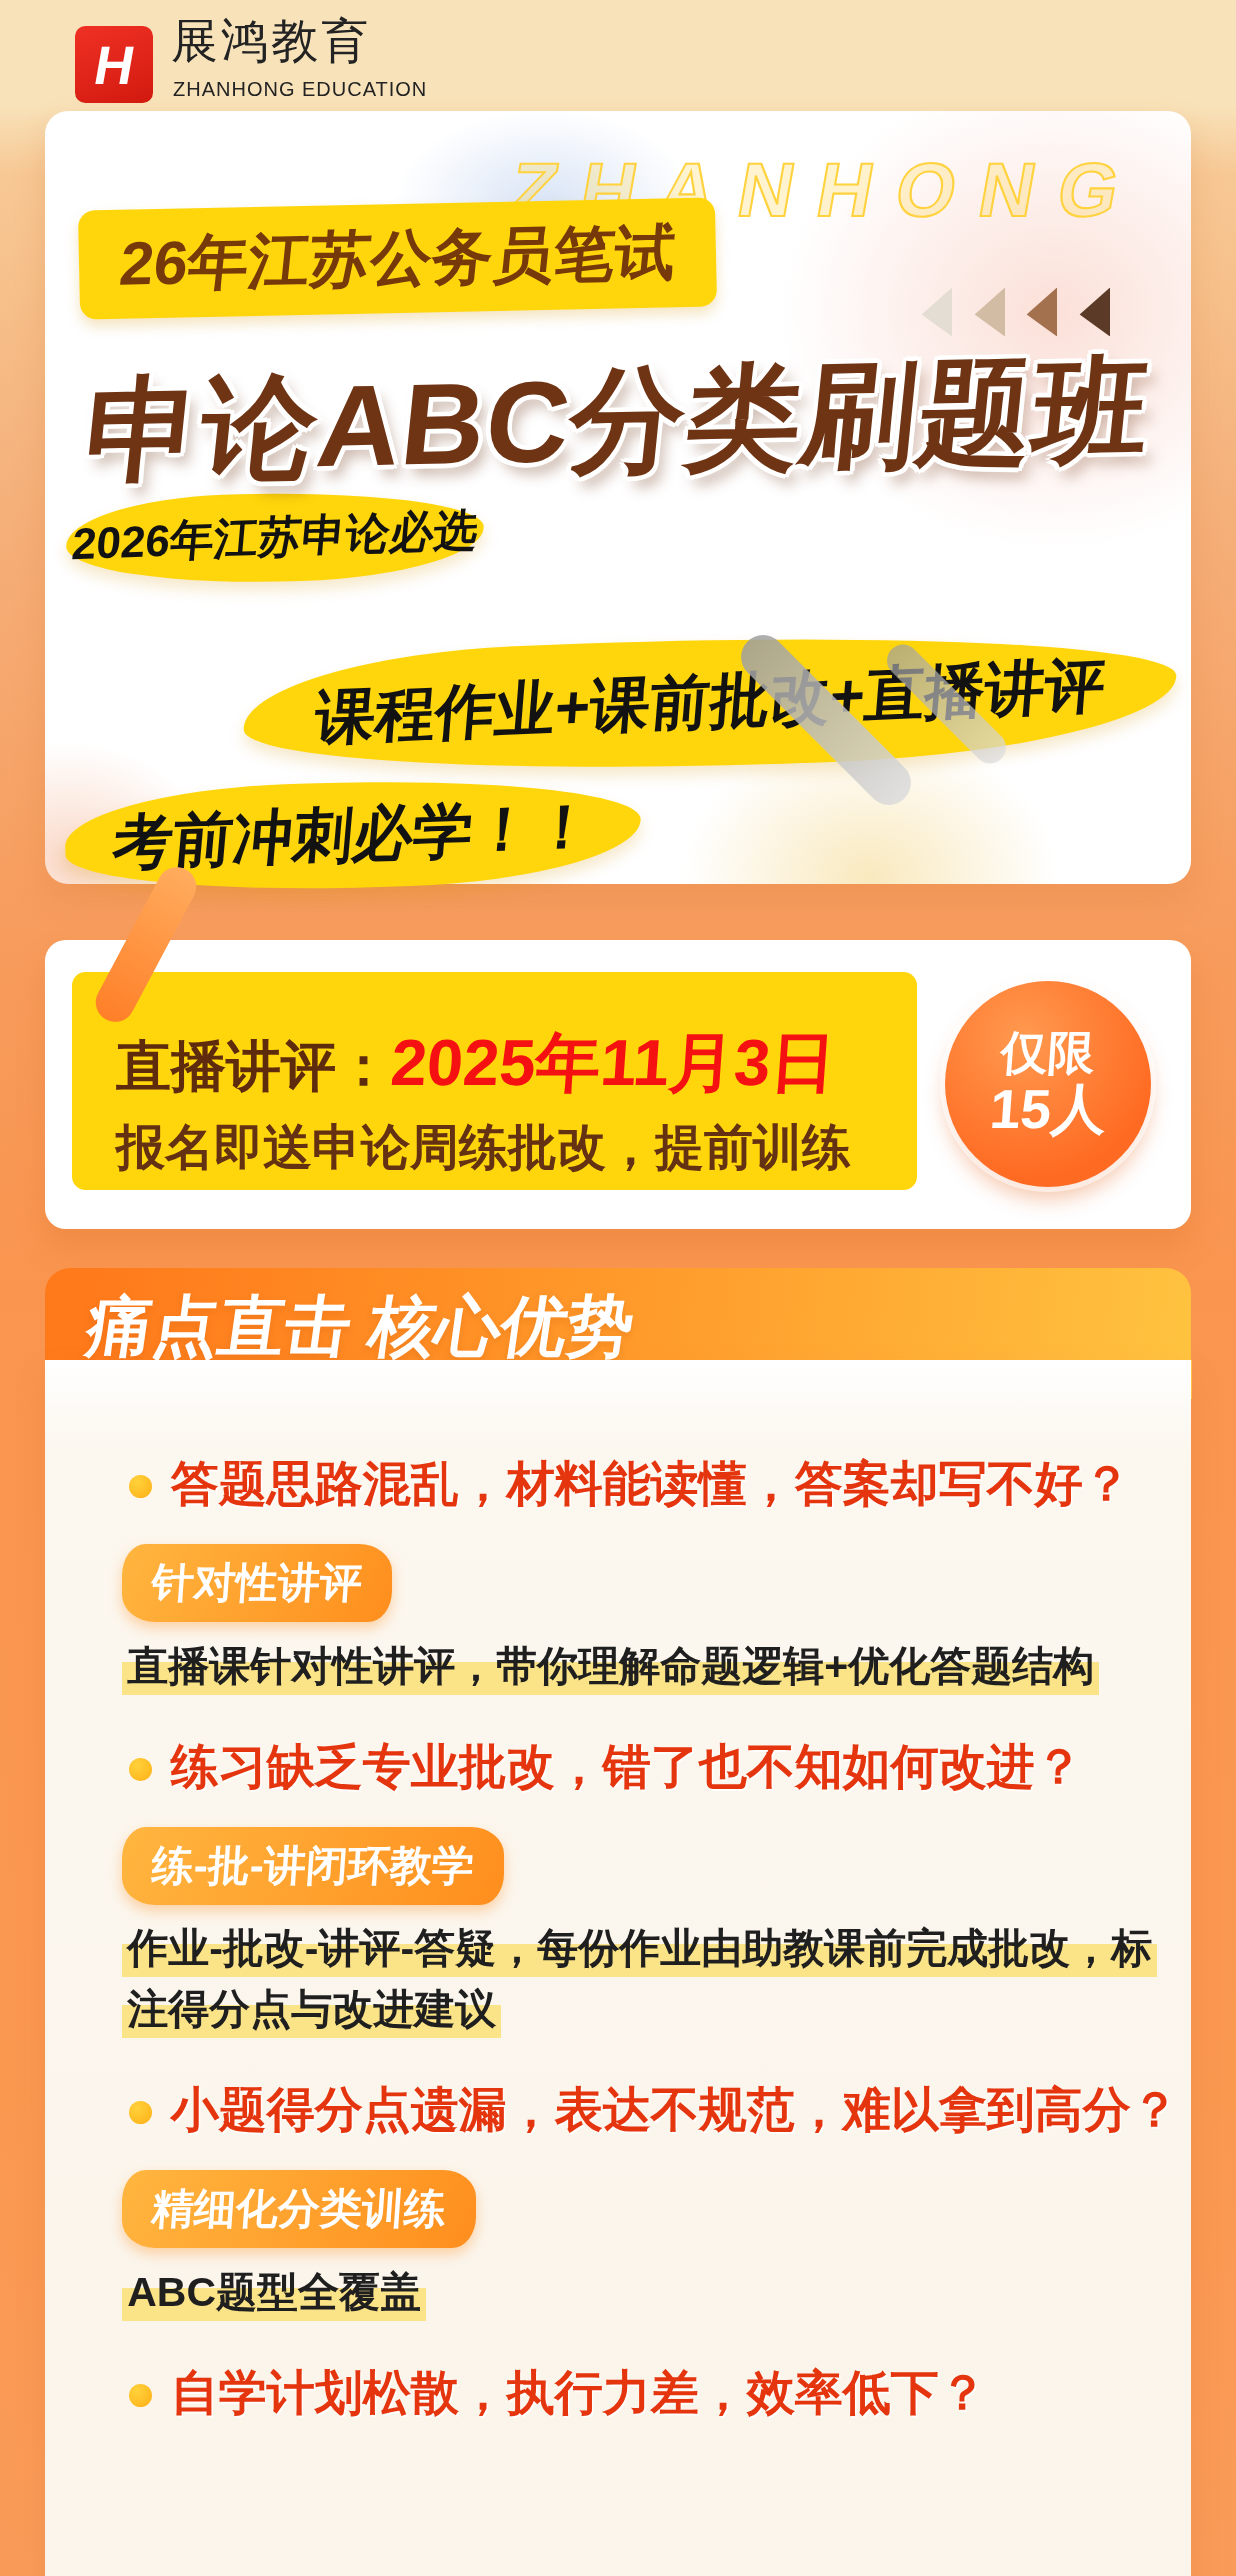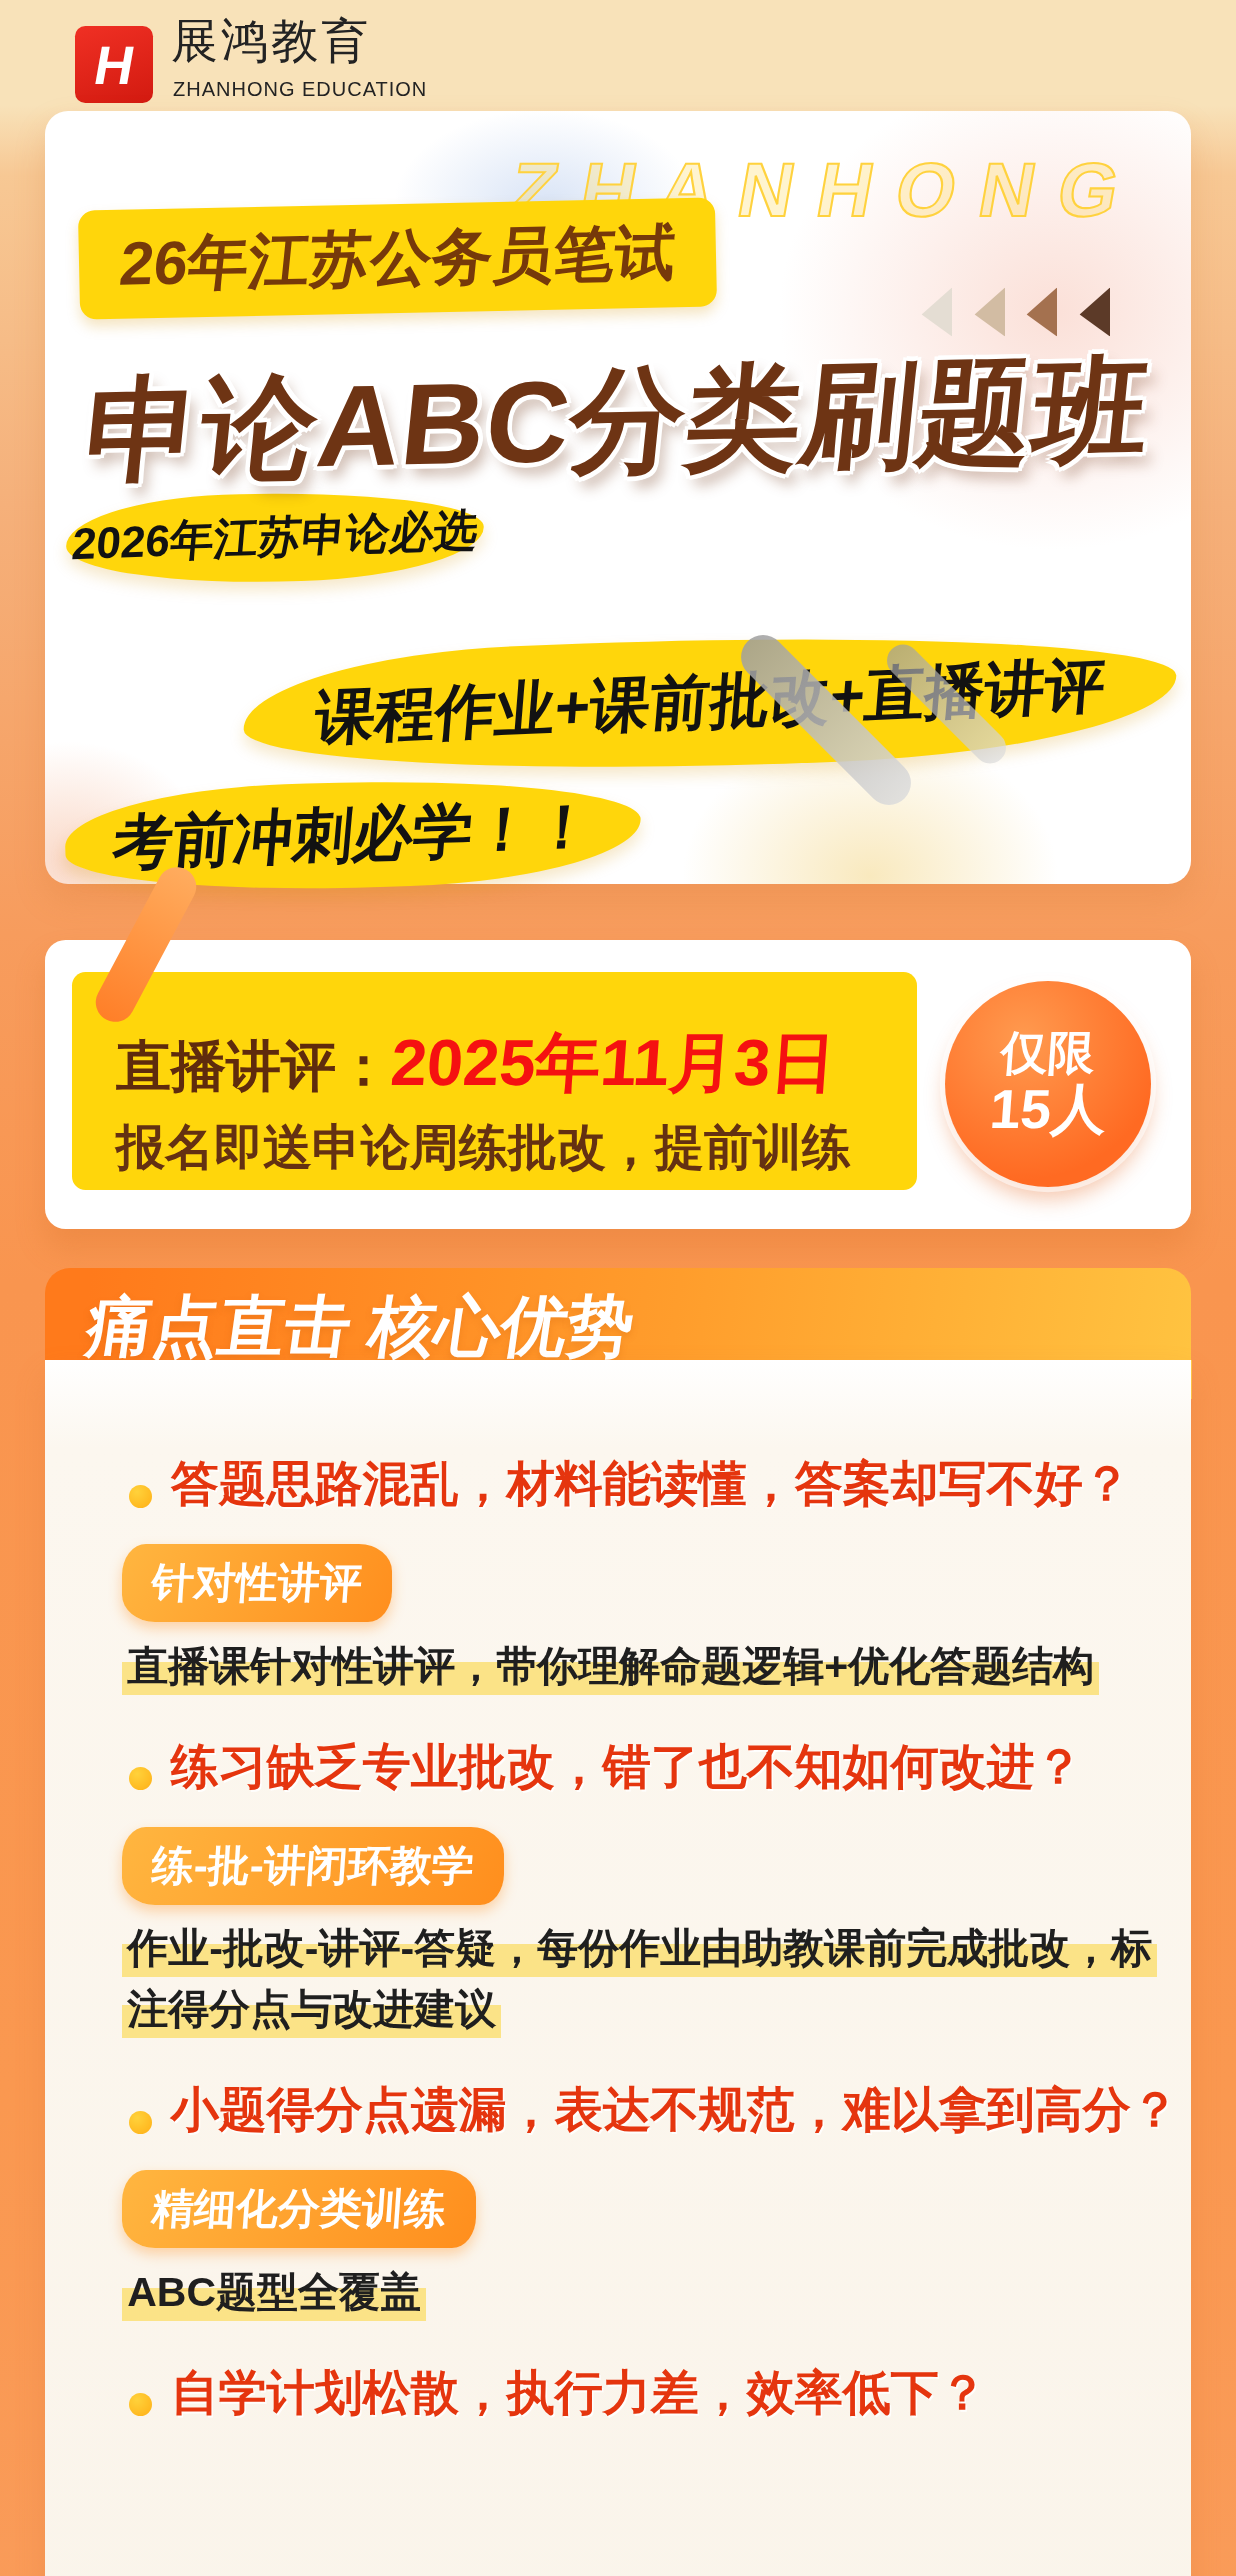--- a/index.html
+++ b/index.html
@@ -78,21 +78,21 @@
     border-radius:25px 25px 0 0; background:linear-gradient(98deg,#FF7A1B 4%,#FF9D2C 55%,#FFC340 100%);}
   .pain-header span{position:absolute; left:42px; top:14.4px; font-size:66px; font-weight:bold; color:#fff;
     transform:skewX(-8deg); white-space:nowrap; text-shadow:0 4.1px 7.2px rgba(200,90,10,.25);}
   .pain-strip{position:absolute; left:696px; top:1360px; width:496px; height:39px;
     background:linear-gradient(90deg,#FFAE32,#FFC84B); border-radius:0 0 0 23px;}
   .pain-card{position:absolute; left:45px; top:1360px; width:1146px; height:1435px;
     border-radius:0 0 23px 23px;
     background:linear-gradient(180deg,#FFFFFF 0px,#FCF7EF 88px,#FAF4EA 100%);
     box-shadow:0 15.5px 31px rgba(216,108,48,.2);
     padding:90px 57px 0 77px;}
-  .q-row{display:flex; align-items:center; margin-top:36px;}
+  .q-row{display:flex; align-items:flex-start; margin-top:36px;}
   .q-row.first{margin-top:0;}
   .q-dot{flex:0 0 auto; width:23px; height:23px; border-radius:50%; margin:25px 18.5px 0 7.2px;
     background:radial-gradient(circle at 35% 30%,#FFD23B,#FFAF16);}
   .q-text{font-size:48px; font-weight:bold; color:var(--red); line-height:1.4; white-space:nowrap;
     text-shadow:1.5px 2.1px 0 rgba(255,255,255,.85);}
   .pill-wrap{margin-top:27px;}
   .pill{display:inline-flex; align-items:center; justify-content:center; height:78px; padding:0 30px;
     background:linear-gradient(120deg,#FFB640,#FF8E1D); border-radius:24px 33px 24px 33px / 31px 27px 31px 27px;
     box-shadow:0 6.2px 12.4px rgba(255,140,30,.35);}
   .pill span{font-size:42px; font-weight:bold; color:#fff; transform:skewX(-4deg); white-space:nowrap;}

